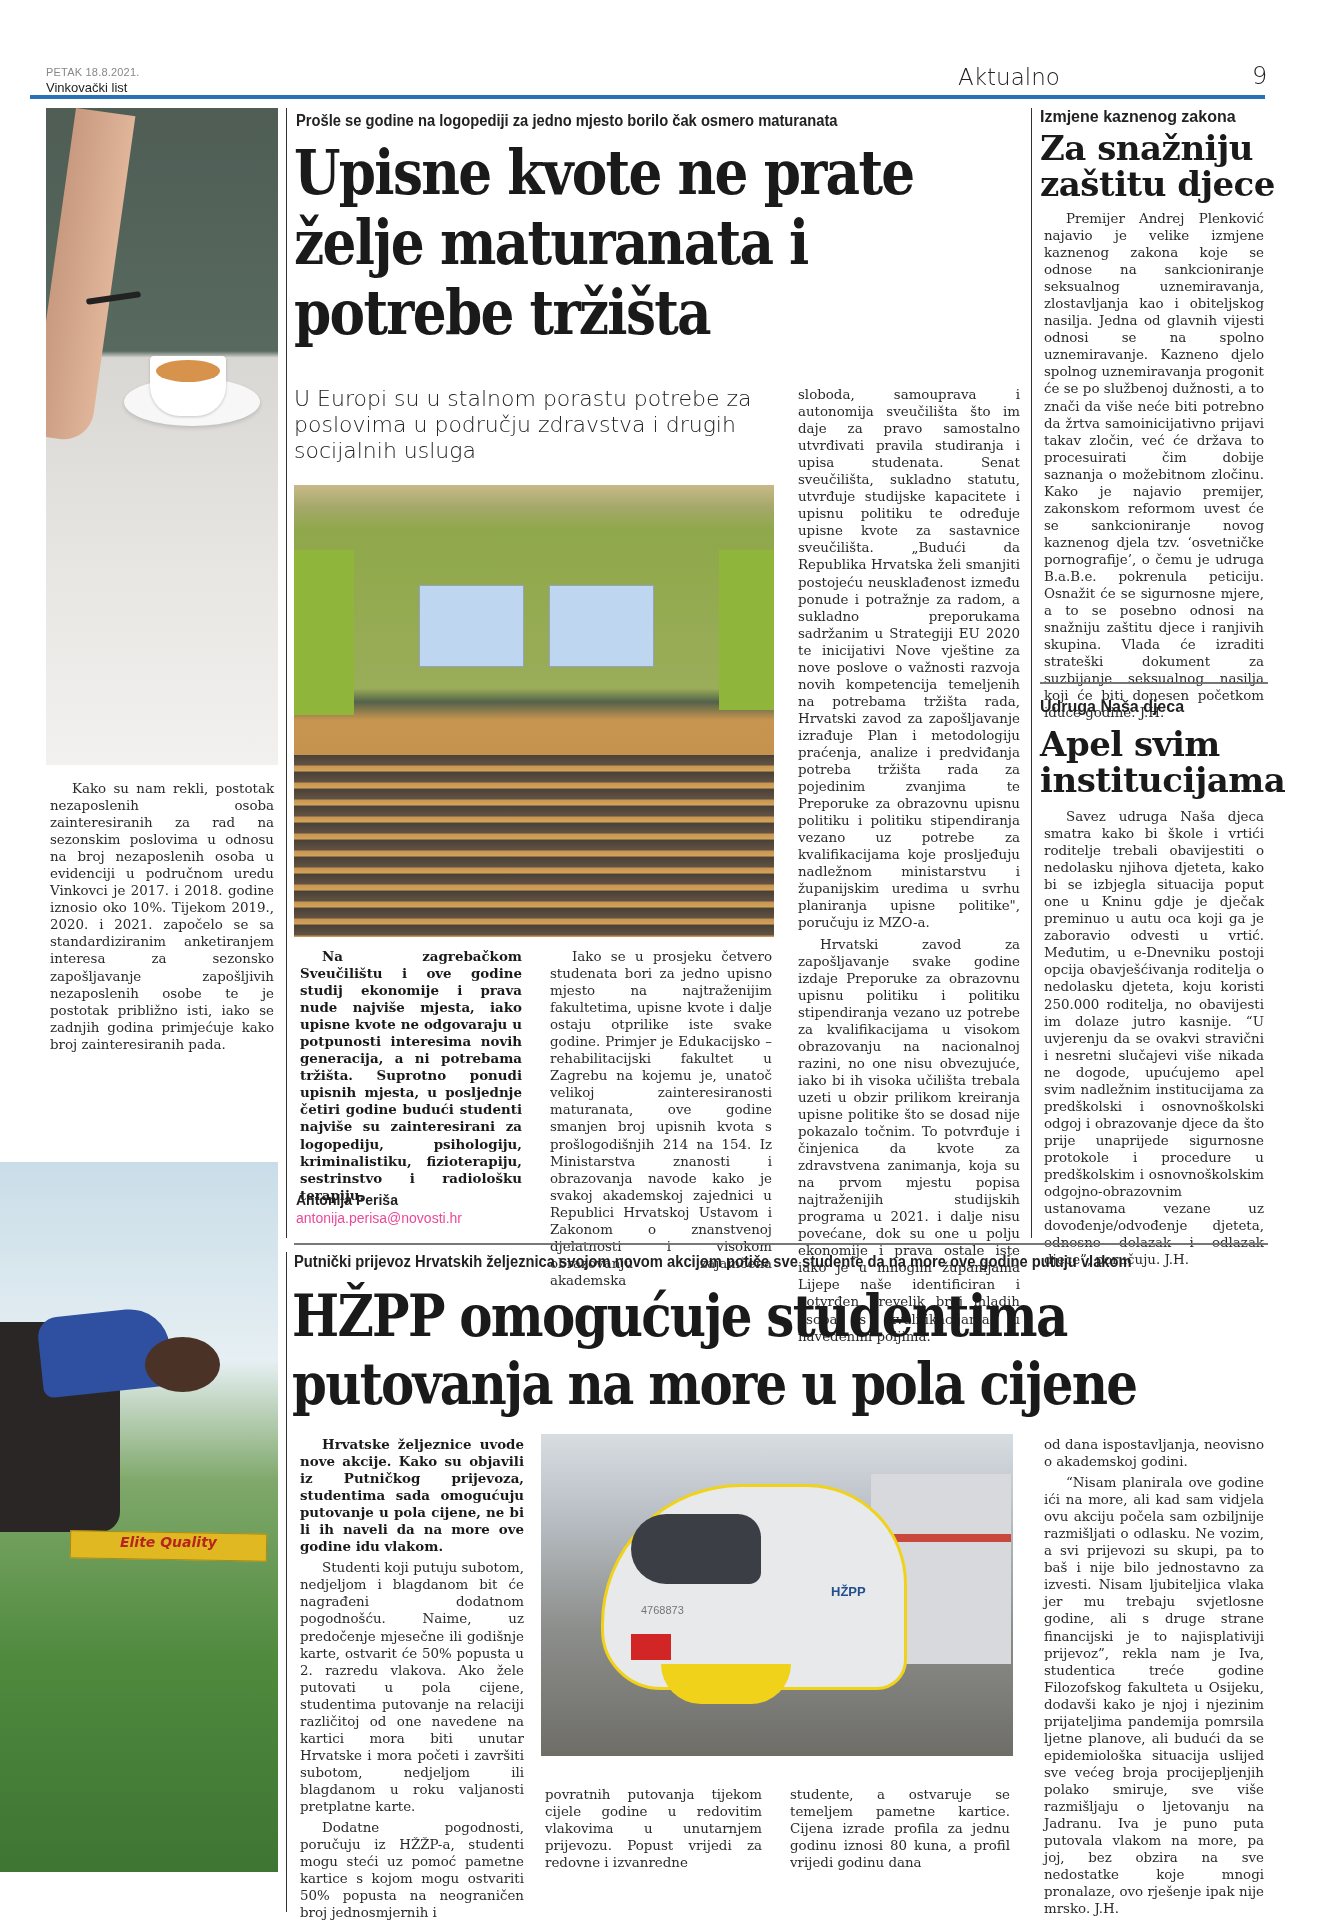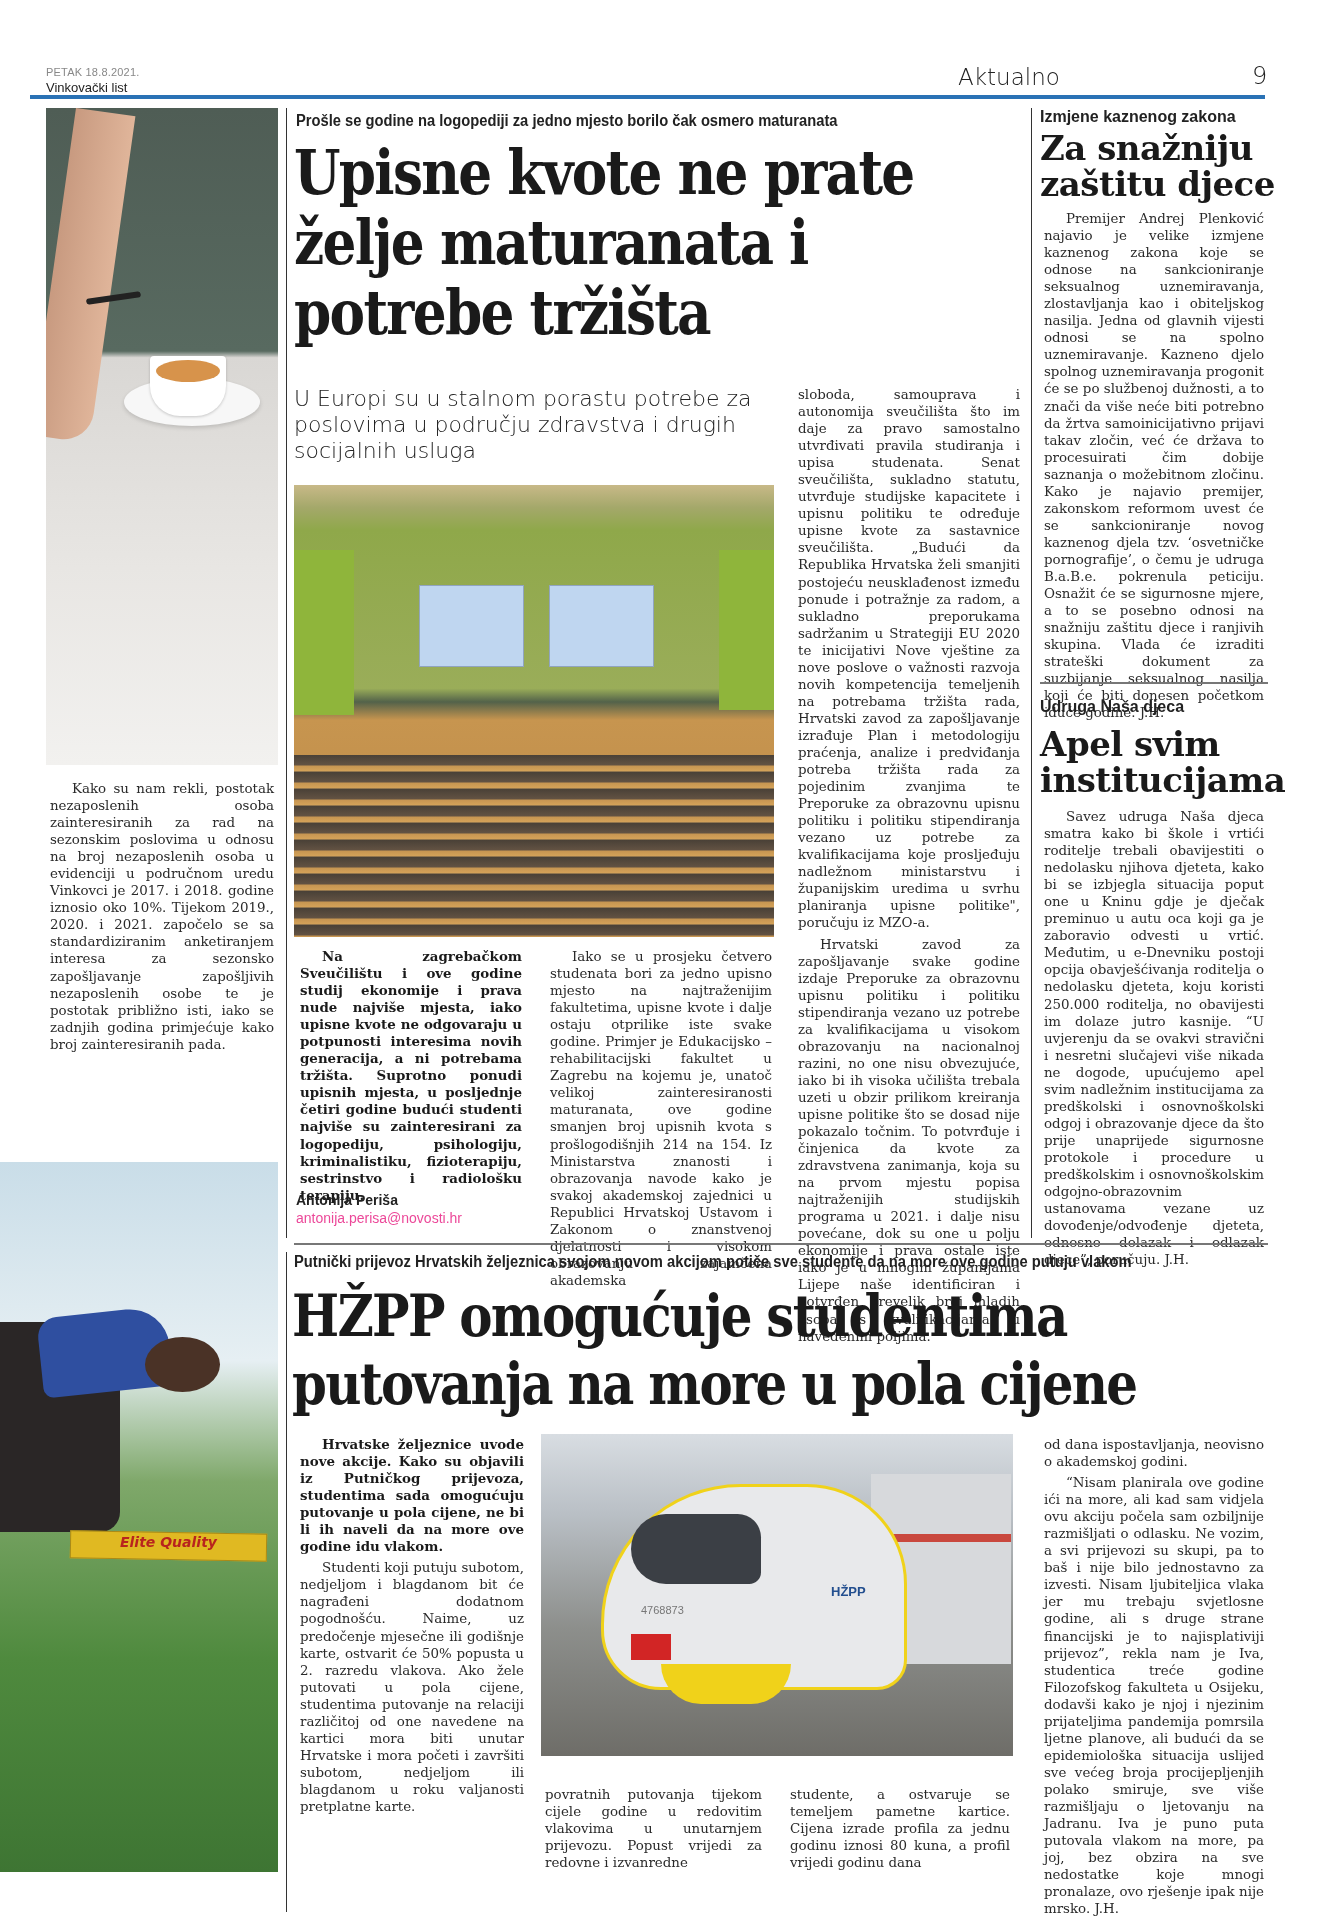--- a/index.html
+++ b/index.html
@@ -155,20 +155,21 @@
 </div>
 
 <div class="abs hrule" style="left:294px; top:1243px; width:974px;"></div>
 
 <div class="abs kicker kicker-train">Putnički prijevoz Hrvatskih željeznica svojom novom akcijom potiče sve studente da na more ove godine putuju vlakom</div>
 <div class="abs headline-train">HŽPP omogućuje studentima putovanja na more u pola cijene</div>
 
 <div class="abs body col-train-left">
   <p class="bold">Hrvatske željeznice uvode nove akcije. Kako su objavili iz Putničkog prijevoza, studentima sada omogućuju putovanje u pola cijene, ne bi li ih naveli da na more ove godine idu vlakom.</p>
   <p>Studenti koji putuju subotom, nedjeljom i blagdanom bit će nagrađeni dodatnom pogodnošću. Naime, uz predočenje mjesečne ili godišnje karte, ostvarit će 50% popusta u 2. razredu vlakova. Ako žele putovati u pola cijene, studentima putovanje na relaciji različitoj od one navedene na kartici mora biti unutar Hrvatske i mora početi i završiti subotom, nedjeljom ili blagdanom u roku valjanosti pretplatne karte.</p>
+  <p>Dodatne pogodnosti, poručuju iz HŽŽP-a, studenti mogu steći uz pomoć pametne kartice s kojom mogu ostvariti 50% popusta na neograničen broj jednosmjernih i</p>
 </div>
 
 <div class="abs photo photo-train">
   <div class="abs train-body"></div>
   <div class="abs train-stripe"></div>
   <div class="abs train-nose"></div>
   <div class="abs train-window"></div>
   <div class="abs train-skirt"></div>
   <div class="abs train-coupler"></div>
   <div class="abs train-number">4768873</div>

